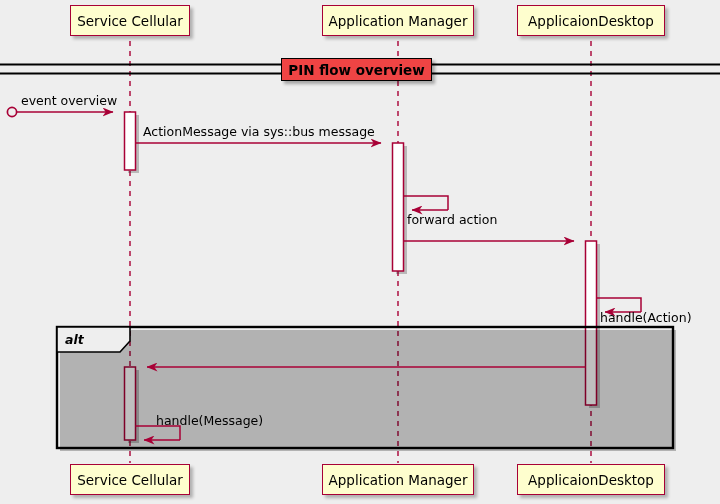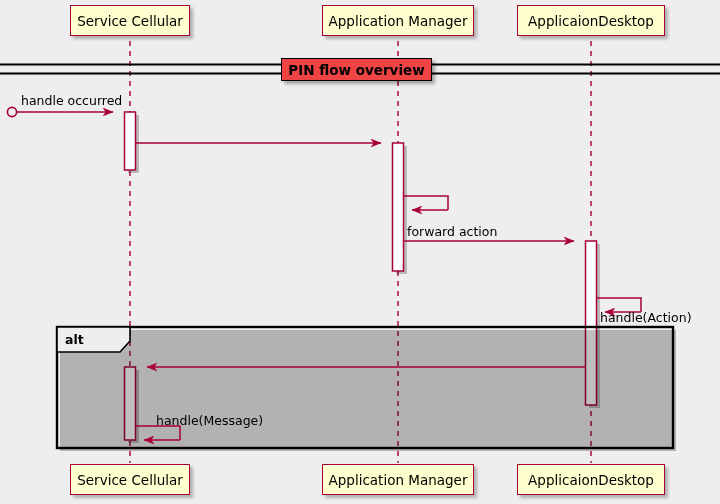--- a/index.html
+++ b/index.html
@@ -177,31 +177,34 @@
     <span>Application Manager</span>
   </div>
   <div class="participant" style="left:517px; top:464px; width:148px; height:31px;">
     <span>ApplicaionDesktop</span>
   </div>
 
   <div class="divider-label" style="left:281px; top:58px; width:151px; height:23px;">
     <span>PIN flow overview</span>
   </div>
 
-  <div class="frag-label" style="left:57px; top:328px; width:70px; height:23px;">
+  <div class="frag-label" style="left:57px; top:328px; width:70px; height:23px;font-style:italic;">
     <span>alt</span>
   </div>
 
   <div class="msg-text" style="left:21px; top:95px;">
-    <span>handle occurred</span>
-  </div>
-
-
-
-  <div class="msg-text" style="left:407px; top:226px;">
+    <span>event overview</span>
+  </div>
+
+  <div class="msg-text" style="left:143px; top:126px;">
+    <span>ActionMessage via sys::bus message</span>
+  </div>
+
+
+  <div class="msg-text" style="left:407px; top:214px;">
     <span>forward action</span>
   </div>
 
   <div class="msg-text" style="left:600px; top:286px;margin-top:26px;">
     <span>handle(Action)</span>
   </div>
 
 
   <div class="msg-text" style="left:124px; top:415px;padding-left:32px;">
     <span>handle(Message)</span>

